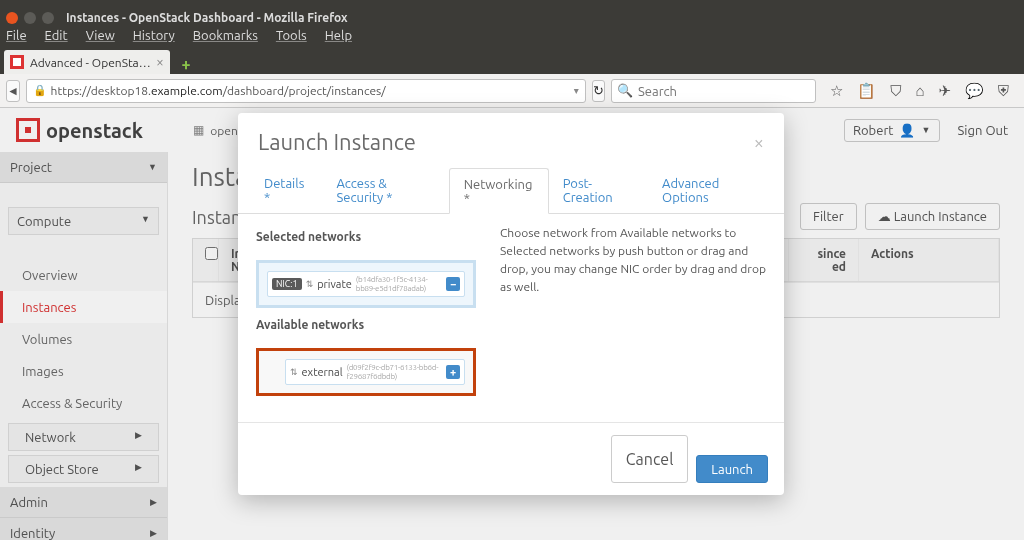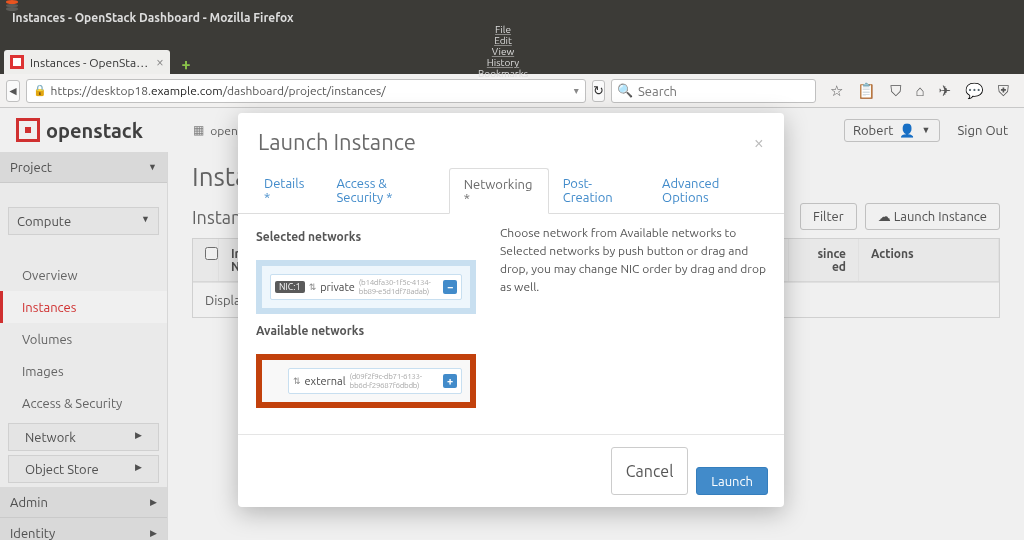--- a/index.html
+++ b/index.html
@@ -1,25 +1,25 @@
 <!DOCTYPE html>
 <html><head>
 <meta charset="utf-8">
 <style>
   * { box-sizing: border-box; margin: 0; padding: 0; font-family: "Ubuntu", "Helvetica Neue", Arial, sans-serif; }
   body { width: 1024px; height: 540px; overflow: hidden; background: #fff; font-size: 13px; color: #333; }
 
   
-  .titlebar { height: 24px; background: #3c3b37; display: flex; align-items: flex-start; padding: 0 6px; flex-direction: column; }
+  .titlebar { height: 24px; background: #3c3b37; display: flex; align-items: flex-end; padding: 0 6px; }
   .win-btn { width: 12px; height: 12px; border-radius: 50%; margin-right: 6px; }
   .win-close { background: #e95420; }
   .win-min, .win-max { background: #5c5b57; }
   .titlebar-text { color: #ddd; font-size: 12px; font-weight: bold; margin-left: 6px; }
 
-  .menubar { height: 22px; background: #3c3b37; display: flex; align-items: center; padding: 0 6px; color: #ddd; font-size: 10px; flex-direction: column; }
+  .menubar { height: 22px; background: #3c3b37; display: flex; align-items: center; padding: 0 6px; color: #ddd; font-size: 13px; }
   .menubar span { margin-right: 18px; }
   .menubar .ul { text-decoration: underline; text-decoration-color: rgba(255,255,255,0.4); }
 
   .tabstrip { height: 28px; background: #3c3b37; display: flex; align-items: flex-end; padding: 0 4px; }
   .browser-tab { background: #eeeeec; height: 24px; width: 166px; border-radius: 3px 3px 0 0; display: flex; align-items: center; padding: 0 6px; font-size: 12px; color: #333; margin-right: 4px; }
   .browser-tab .favicon { width: 14px; height: 14px; background: #d33; margin-right: 6px; position: relative; }
   .browser-tab .favicon::after { content: ""; position: absolute; inset: 3px; background: #fff; }
   .browser-tab .favicon::before { content: ""; position: absolute; width:4px; height:4px; background:#d33; top:5px; left:5px; }
   .browser-tab .x { margin-left: auto; color: #888; font-size: 14px; }
   .newtab { width: 24px; height: 20px; display:flex; align-items:center; justify-content:center; color:#8bc34a; font-size:16px; font-weight:bold; }
@@ -76,21 +76,21 @@
   .modal-hd { padding:16px 20px 14px; display:flex; align-items:center; justify-content:space-between; }
   .modal-hd h3 { font-size:22px; color:#6a6a6a; font-weight:normal; }
   .modal-close { color:#bbb; font-size:18px; }
   .modal-tabs { border-bottom:1px solid #ddd; padding:0 12px; display:flex; }
   .mtab { padding:8px 14px; font-size:13px; color:#428bca; }
   .mtab.active { border:1px solid #ddd; border-bottom:1px solid #fff; border-radius:3px 3px 0 0; background:#fff; color:#6a6a6a; margin-bottom:-1px; }
   .modal-body { display:flex; padding: 10px 18px 16px; gap:24px; }
   .mb-left { width: 220px; }
   .mb-right { flex:1; font-size:12px; color:#555; line-height:1.5; }
   .mb-label { font-size:12px; font-weight:bold; color:#555; margin:6px 0; }
-  .net-box { border:6px solid #c2410c; background:#f8f8f8; padding:8px; margin-bottom:10px;margin-top:17px; }
+  .net-box { border:3px solid #c2410c; background:#f8f8f8; padding:8px; margin-bottom:10px;margin-top:17px; }
   .net-item { background:#fff; border:1px solid #c8dff0; border-radius:2px; padding:3px 4px; display:flex; align-items:center; gap:4px; font-size:11px; position:relative; }
   .net-box.selected { background:#eef6fc; border-color:#c8dff0; }
   .nic { background:#5a5a5a; color:#fff; font-size:9px; padding:1px 4px; border-radius:2px; }
   .handle { color:#888; font-size:9px; line-height:7px; }
   .net-name { color:#4a4a4a; }
   .net-id { color:#aaa; font-size:8px; letter-spacing:-0.3px; flex:1; overflow:hidden; }
   .net-btn { width:14px; height:14px; border-radius:2px; color:#fff; display:flex; align-items:center; justify-content:center; font-size:11px; font-weight:bold; }
   .net-btn.remove { background:#428bca; }
   .net-btn.add { background:#428bca; }
   .modal-footer { border-top:1px solid #e5e5e5; padding:12px 16px; display:flex; justify-content:flex-end; gap:8px; }
@@ -113,21 +113,21 @@
   <span class="ul">View</span>
   <span class="ul">History</span>
   <span class="ul">Bookmarks</span>
   <span class="ul">Tools</span>
   <span class="ul">Help</span>
 </div>
 
 <div class="tabstrip">
   <div class="browser-tab">
     <span class="favicon"></span>
-    <span>Instances - OpenSta…</span>
+    <span>Advanced - OpenSta…</span>
     <span class="x">×</span>
   </div>
   <div class="newtab">+</div>
 </div>
 
 <div class="navbar">
   <div class="nav-btn">◄</div>
   <div class="urlbar">
     <span class="lock">🔒</span>
     <span class="url">

